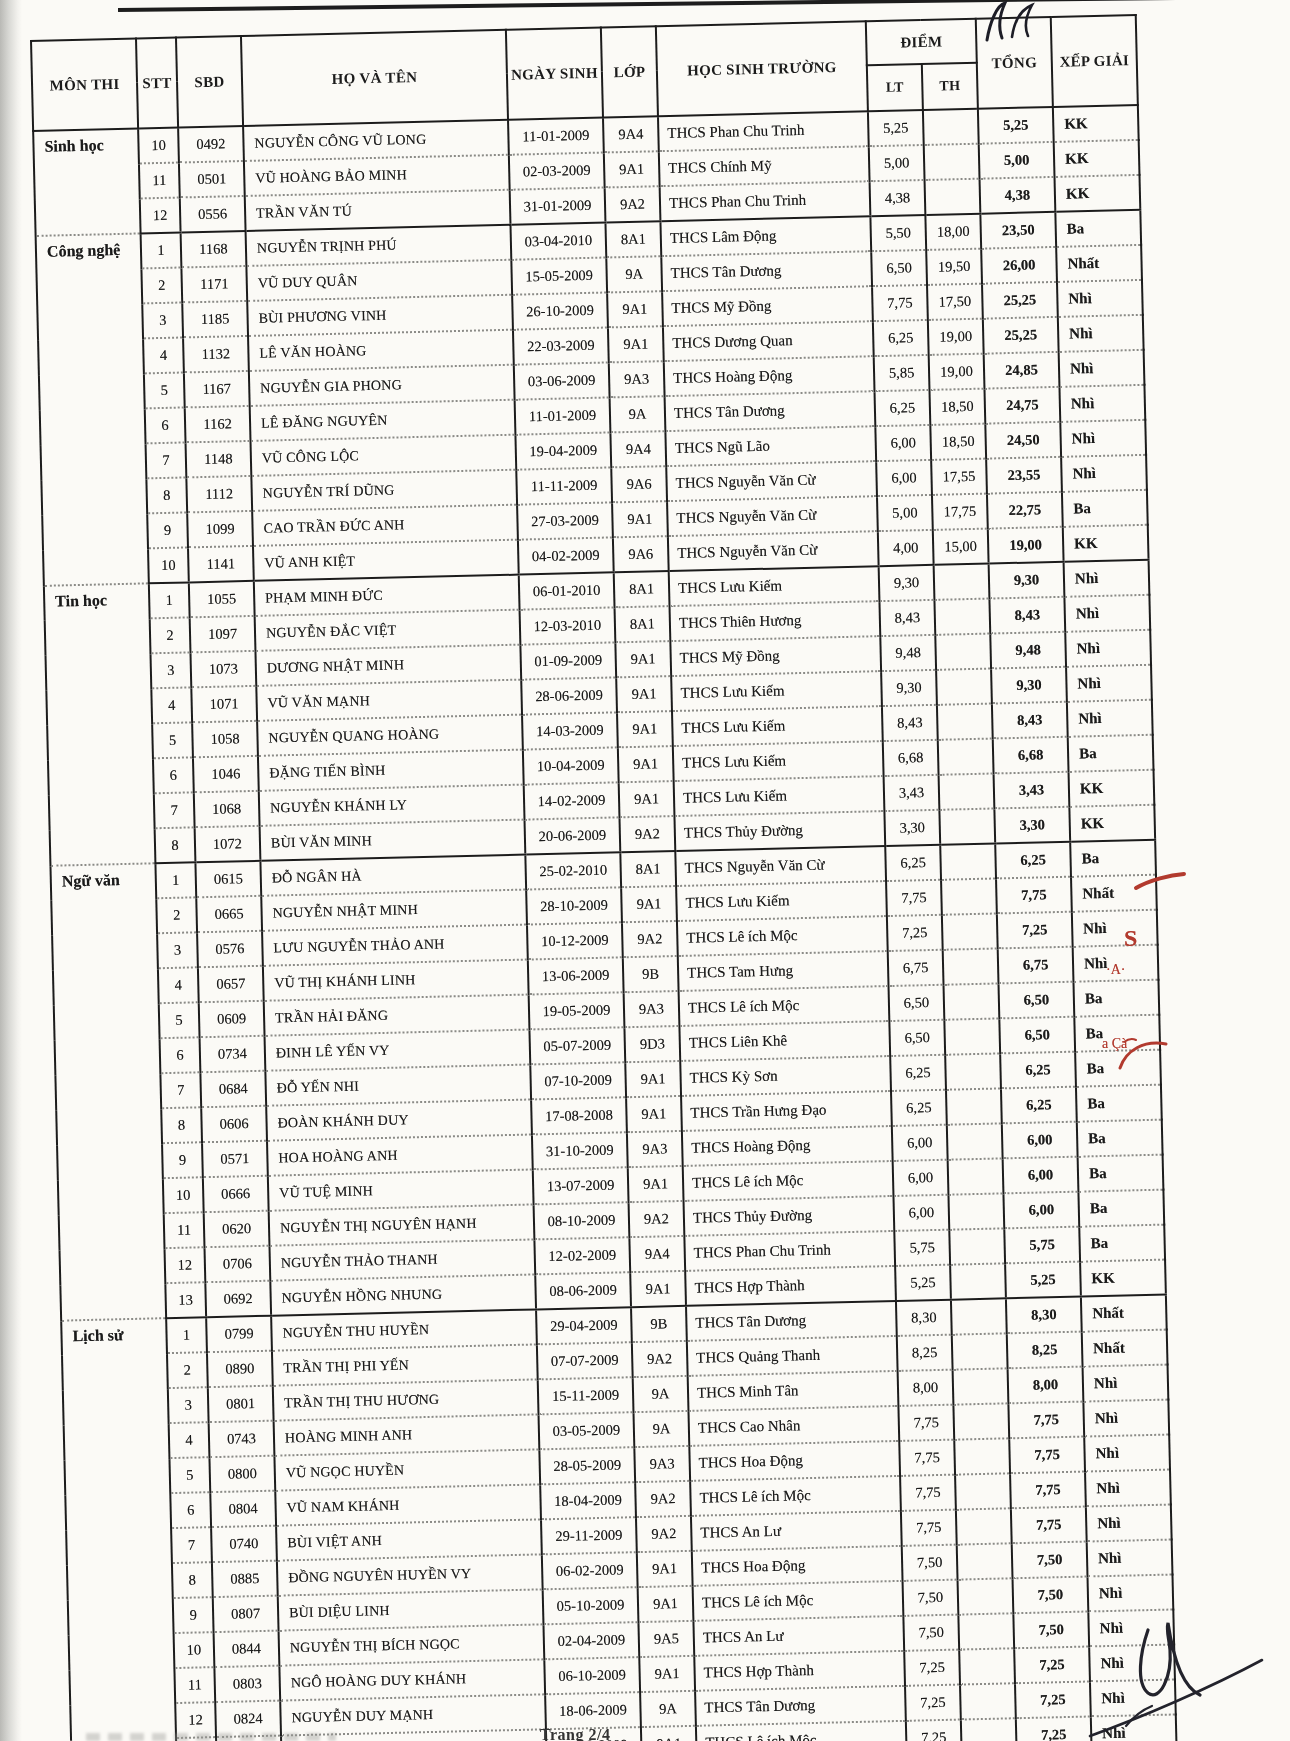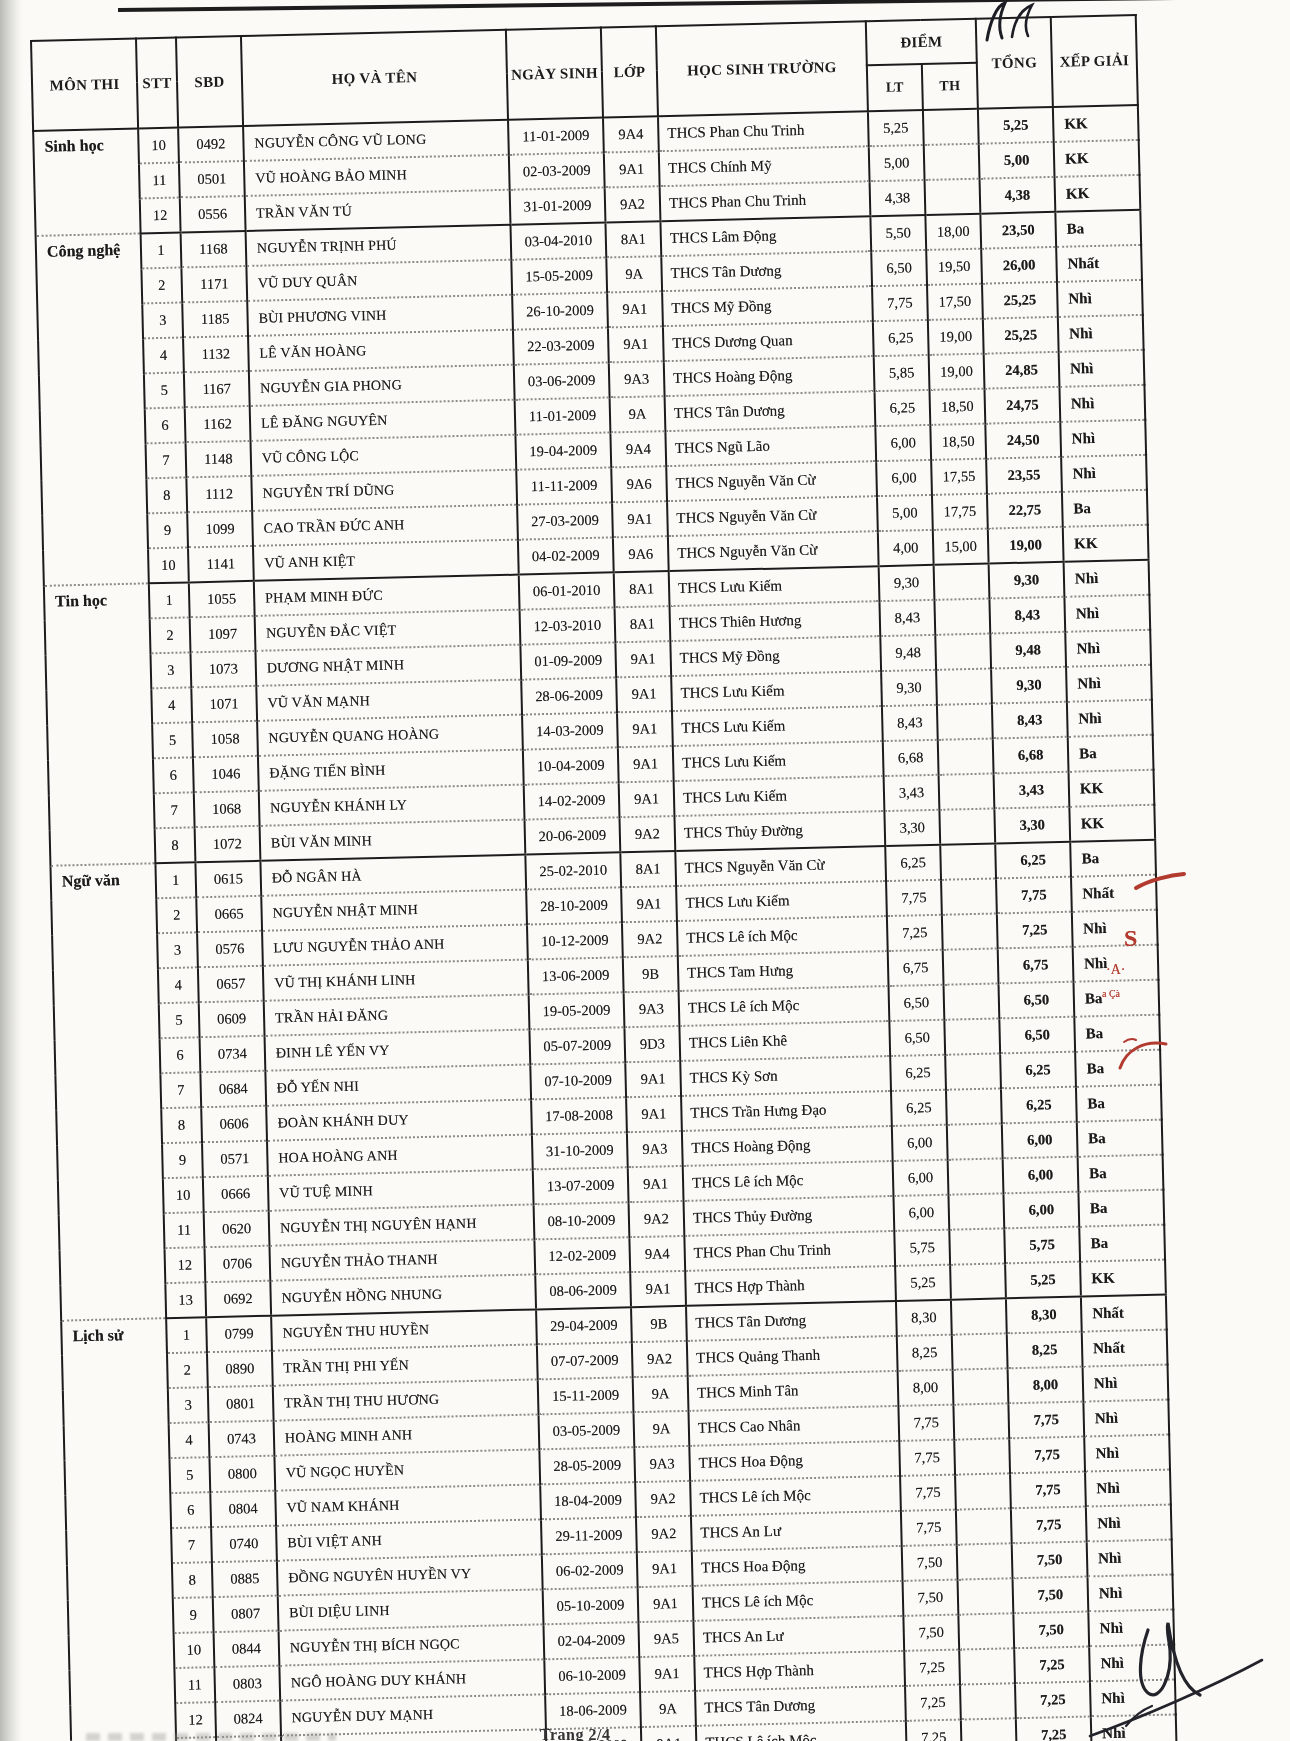--- a/index.html
+++ b/index.html
@@ -671,21 +671,21 @@
   </svg>
 </div>
 
 <div class="ink" style="left:1132px;top:868px">
   <svg width="56" height="26" viewBox="0 0 56 26">
     <path d="M 4 20 C 18 12, 38 7, 52 6" fill="none" stroke="#b23a2e" stroke-width="4" stroke-linecap="round"></path>
   </svg>
 </div>
 <div class="red-note" style="left:1124px;top:925px;font-size:24px;font-weight:bold">S</div>
 <div class="red-note" style="left:1106px;top:962px;font-size:14px">·A·</div>
-<div class="red-note" style="left:1102px;top:988px;font-size:10px">a Çà</div>
+<div class="red-note" style="left:1102px;top:1036px;font-size:14px">a Çà</div>
 <div class="ink" style="left:1116px;top:1034px">
   <svg width="60" height="40" viewBox="0 0 60 40">
     <path d="M 4 34 C 10 16, 28 6, 50 10" fill="none" stroke="#b23a2e" stroke-width="3" stroke-linecap="round"></path>
     <path d="M 8 8 C 12 5, 16 4, 20 6" fill="none" stroke="#b23a2e" stroke-width="2" stroke-linecap="round"></path>
   </svg>
 </div>
 
 <div class="ink" style="left:1030px;top:1598px">
   <svg width="250" height="143" viewBox="0 0 250 143">
     <path d="M 118 32 C 110 55, 106 85, 118 95 C 130 104, 142 78, 140 52 C 139 40, 136 33, 138 25 C 142 52, 150 88, 170 97" fill="none" stroke="#23232c" stroke-width="3.2" stroke-linecap="round"></path>

